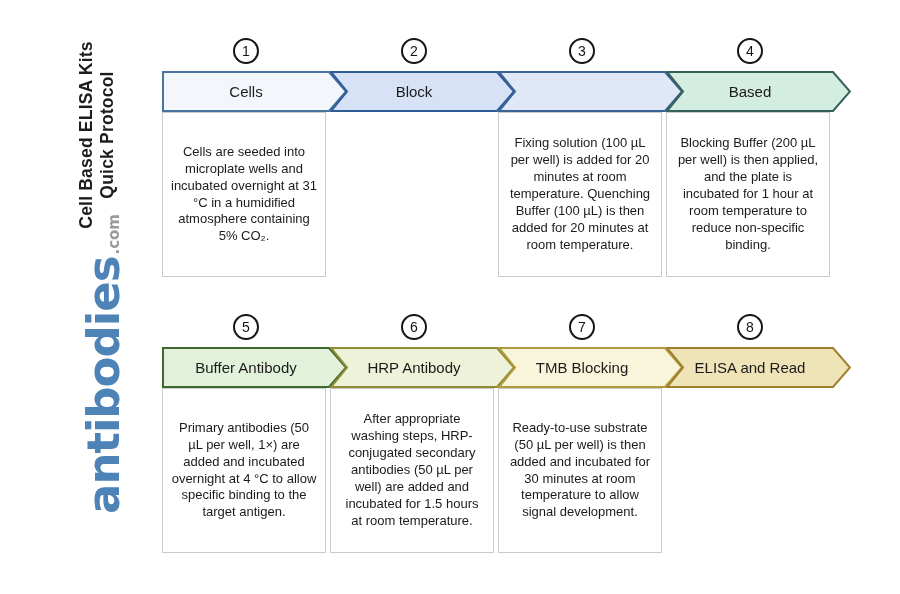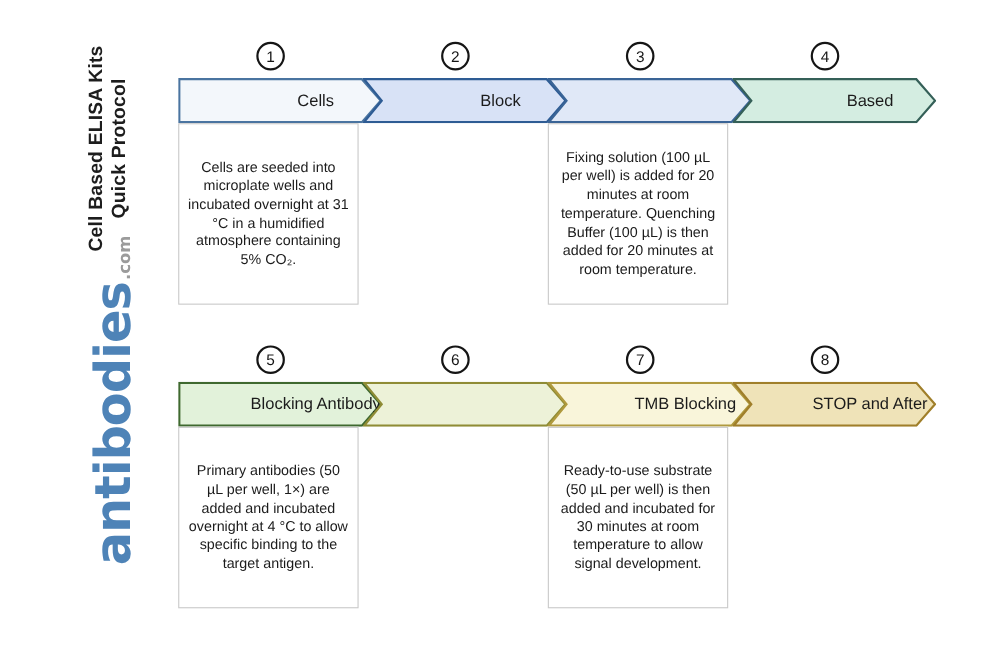--- a/index.html
+++ b/index.html
@@ -34,23 +34,23 @@
     position:absolute; top:0; left:71px; width:26px; height:26px;
     border:2px solid #151515; border-radius:50%; background:#ffffff;
     box-sizing:border-box; display:flex; align-items:center; justify-content:center;
     font-size:14px; color:#151515;
   }
 
   .arrow { position:absolute; top:33px; left:0; width:185px; height:41px; display:block; }
   .arrow polygon { stroke-width:2; stroke-linejoin:miter; }
 
   .arrow-label {
-    position:absolute; top:33px; left:17px; width:168px; height:41px;
+    position:absolute; top:33px; left:0; width:168px; height:41px;
     display:flex; align-items:center; justify-content:center;
-    font-size:15px; color:#1b1b1b;padding-left:24px;
+    font-size:15px; color:#1b1b1b;
   }
 
   .desc-box {
     position:absolute; top:74px; left:0; width:164px; height:165px;
     box-sizing:border-box; background:#ffffff; border:1.5px solid #c9c9c9;
     display:flex; align-items:center; justify-content:center;
     padding:6px 8px;
   }
   .desc {
     font-size:13px; line-height:1.3; color:#1b1b1b; text-align:center;
@@ -101,58 +101,65 @@
         <div class="desc">Fixing solution (100 µL per well) is added for 20 minutes at room temperature. Quenching Buffer (100 µL) is then added for 20 minutes at room temperature.</div>
       </div>
     </div>
 
     <div class="step" style="left:504px">
       <div class="badge">4</div>
       <svg class="arrow" viewBox="0 0 185 41">
         <polygon points="1,1 167,1 184,20.5 167,40 1,40 17,20.5" fill="#d4ede1" stroke="#356058"></polygon>
       </svg>
       <div class="arrow-label">Based</div>
+      <div class="desc-box">
+        <div class="desc">Blocking Buffer (200 µL per well) is then applied, and the plate is incubated for 1 hour at room temperature to reduce non-specific binding.</div>
+      </div>
     </div>
 
   </div>
 
   <div class="row" style="top:314px">
 
     <div class="step" style="left:0px">
       <div class="badge">5</div>
       <svg class="arrow" viewBox="0 0 185 41">
         <polygon points="1,1 167,1 184,20.5 167,40 1,40" fill="#e2f2da" stroke="#3f692f"></polygon>
       </svg>
-      <div class="arrow-label">Blocking Antibody</div>
+      <div class="arrow-label">Buffer Antibody</div>
       <div class="desc-box">
         <div class="desc">Primary antibodies (50 µL per well, 1×) are added and incubated overnight at 4 °C to allow specific binding to the target antigen.</div>
       </div>
     </div>
 
     <div class="step" style="left:168px">
       <div class="badge">6</div>
       <svg class="arrow" viewBox="0 0 185 41">
         <polygon points="1,1 167,1 184,20.5 167,40 1,40 17,20.5" fill="#edf2d8" stroke="#8f8c35"></polygon>
       </svg>
+      <div class="arrow-label">HRP Antibody</div>
+      <div class="desc-box">
+        <div class="desc">After appropriate washing steps, HRP-conjugated secondary antibodies (50 µL per well) are added and incubated for 1.5 hours at room temperature.</div>
+      </div>
     </div>
 
     <div class="step" style="left:336px">
       <div class="badge">7</div>
       <svg class="arrow" viewBox="0 0 185 41">
         <polygon points="1,1 167,1 184,20.5 167,40 1,40 17,20.5" fill="#f9f5da" stroke="#b09a3e"></polygon>
       </svg>
       <div class="arrow-label">TMB Blocking</div>
       <div class="desc-box">
         <div class="desc">Ready-to-use substrate (50 µL per well) is then added and incubated for 30 minutes at room temperature to allow signal development.</div>
       </div>
     </div>
 
     <div class="step" style="left:504px">
       <div class="badge">8</div>
       <svg class="arrow" viewBox="0 0 185 41">
         <polygon points="1,1 167,1 184,20.5 167,40 1,40 17,20.5" fill="#efe3b8" stroke="#a07f2a"></polygon>
       </svg>
-      <div class="arrow-label">STOP and After</div>
+      <div class="arrow-label">ELISA and Read</div>
     </div>
 
   </div>
 
 </div>
 
 </body></html>

